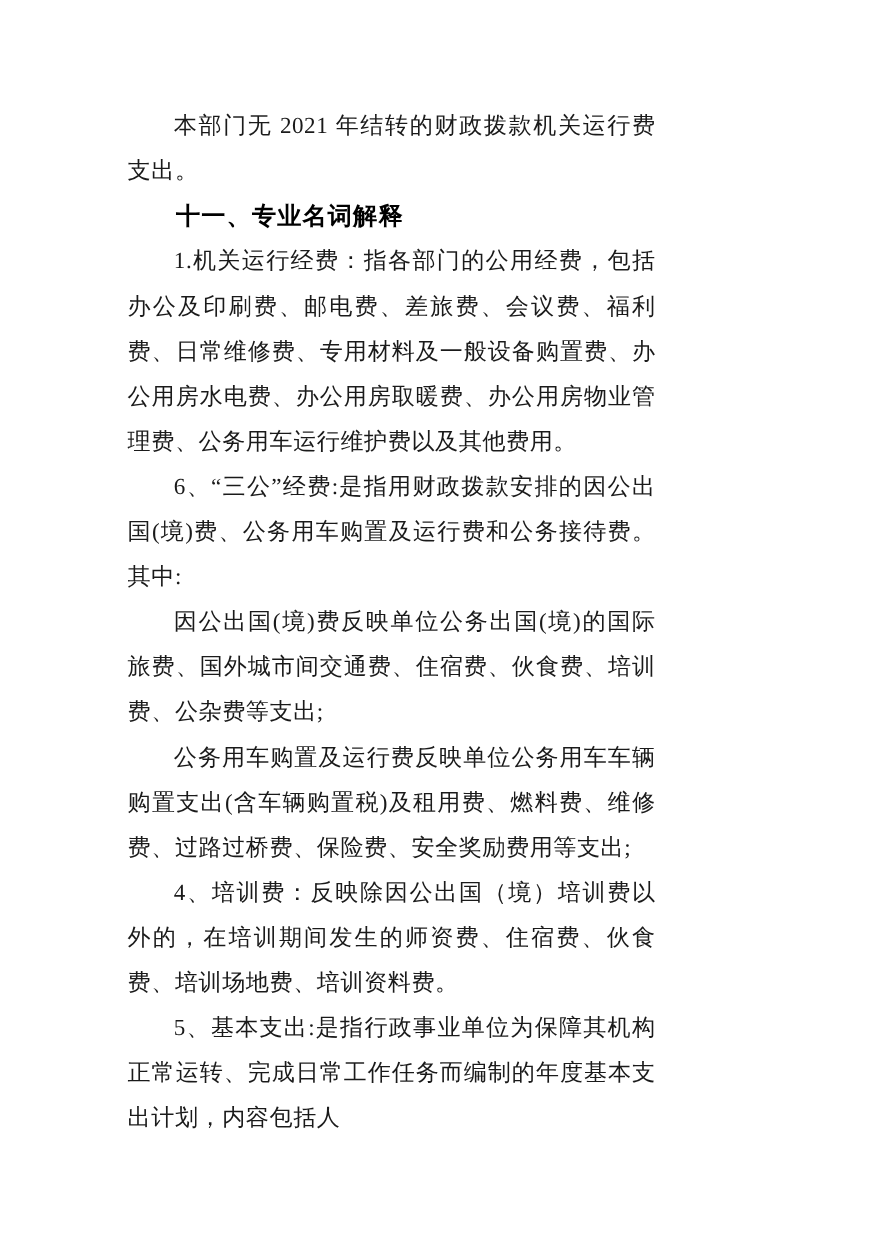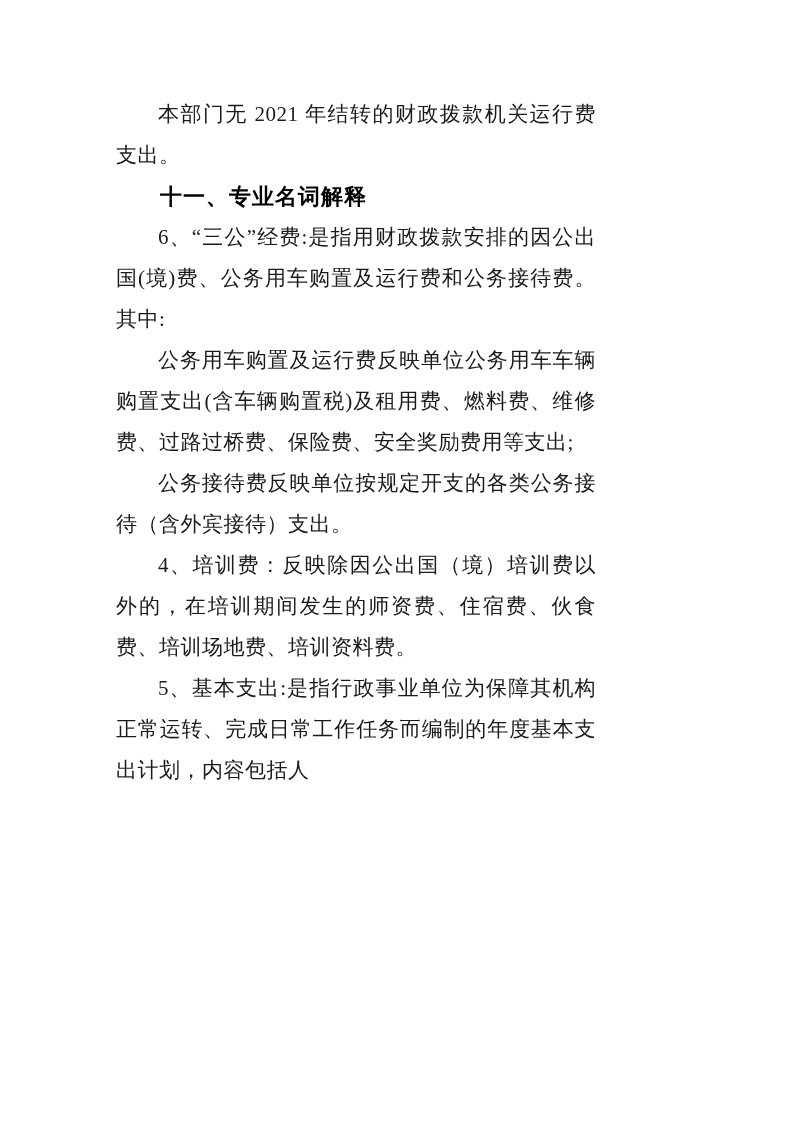--- a/index.html
+++ b/index.html
@@ -39,25 +39,26 @@
   }
 </style>
 </head>
 <body>
 
 <div class="page">
   <p class="para">本部门无 2021 年结转的财政拨款机关运行费支出。</p>
 
   <h2 class="heading">十一、专业名词解释</h2>
 
+  <p class="para">1.机关运行经费：指各部门的公用经费，包括办公及印刷费、邮电费、差旅费、会议费、福利费、日常维修费、专用材料及一般设备购置费、办公用房水电费、办公用房取暖费、办公用房物业管理费、公务用车运行维护费以及其他费用。</p>
 
   <p class="para">6、“三公”经费:是指用财政拨款安排的因公出国(境)费、公务用车购置及运行费和公务接待费。其中:</p>
 
+  <p class="para">因公出国(境)费反映单位公务出国(境)的国际旅费、国外城市间交通费、住宿费、伙食费、培训费、公杂费等支出;</p>
 
   <p class="para">公务用车购置及运行费反映单位公务用车车辆购置支出(含车辆购置税)及租用费、燃料费、维修费、过路过桥费、保险费、安全奖励费用等支出;</p>
 
-  <p class="para">公务接待费反映单位按规定开支的各类公务接待（含外宾接待）支出。</p>
 
 
   <p class="para">4、培训费：反映除因公出国（境）培训费以外的，在培训期间发生的师资费、住宿费、伙食费、培训场地费、培训资料费。</p>
 
   <p class="para">5、基本支出:是指行政事业单位为保障其机构正常运转、完成日常工作任务而编制的年度基本支出计划，内容包括人</p>
 </div>
 
 </body></html>

